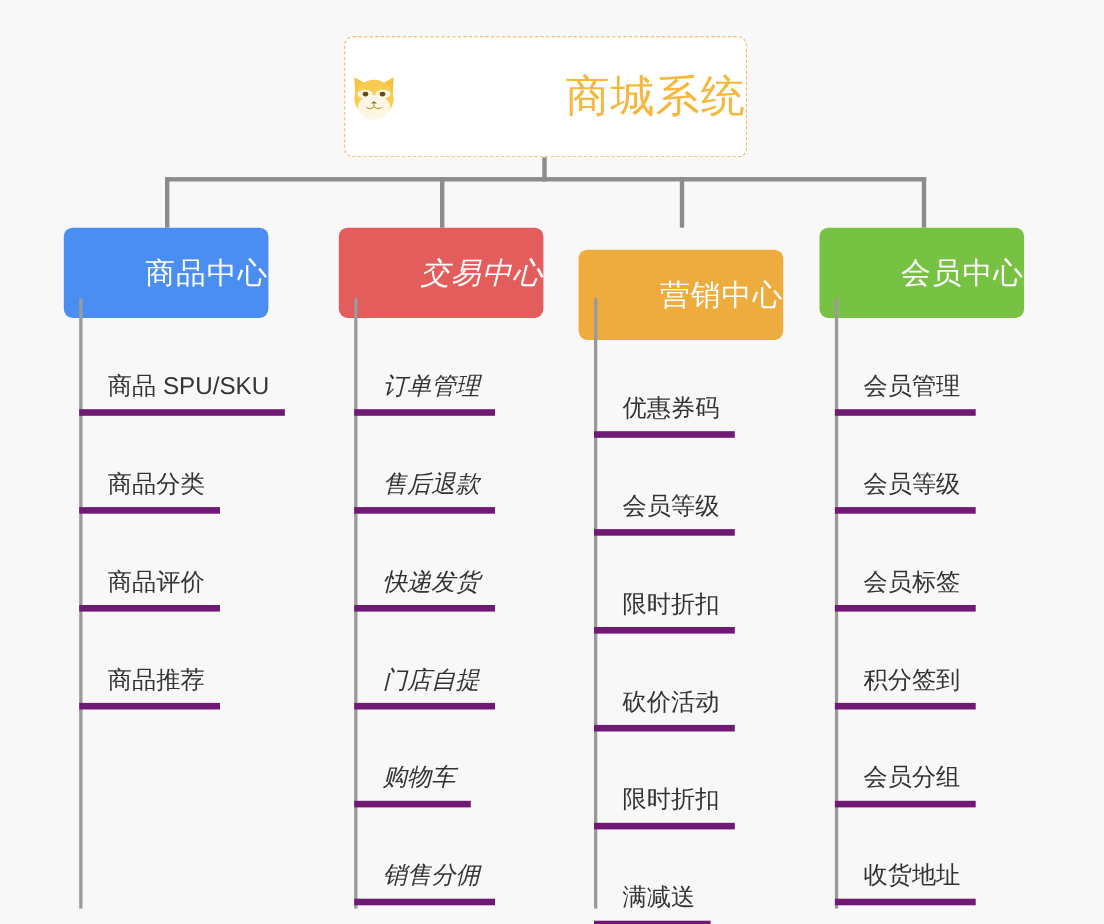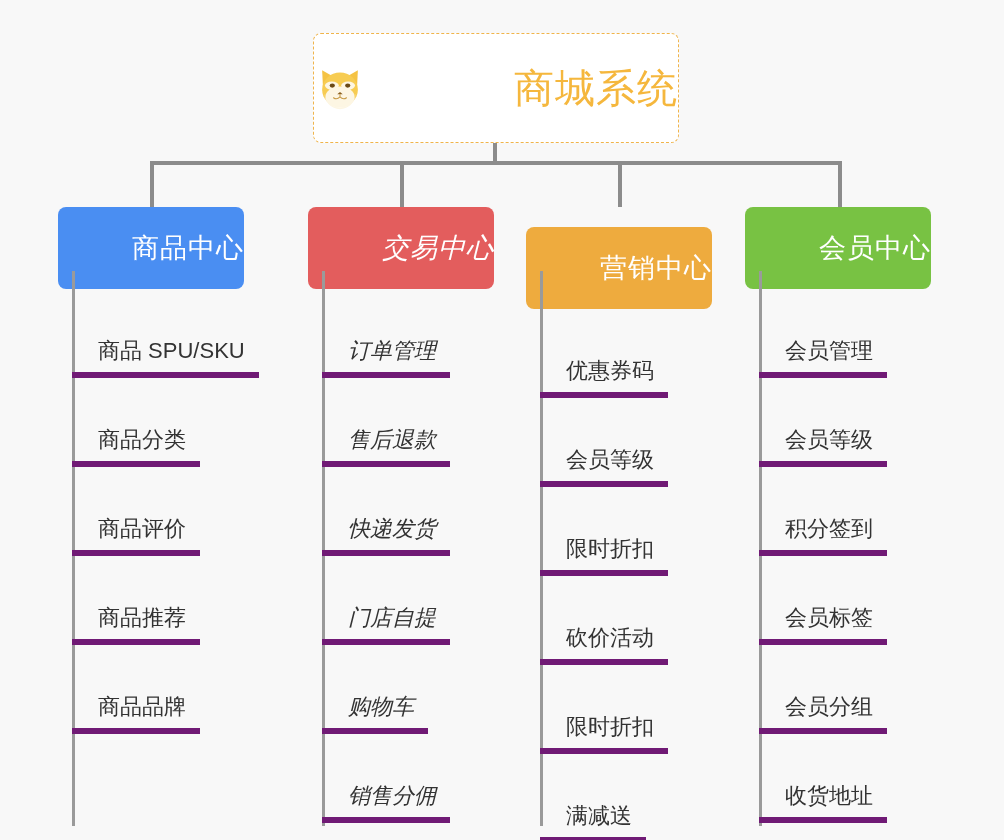--- a/index.html
+++ b/index.html
@@ -168,23 +168,20 @@
         </div>
       <div class="leaf">
           <span class="leaf-label">商品分类</span>
         </div>
       <div class="leaf">
           <span class="leaf-label">商品评价</span>
         </div>
       <div class="leaf">
           <span class="leaf-label">商品推荐</span>
         </div>
-      <div class="leaf">
-          <span class="leaf-label">商品品牌</span>
-        </div>
     </div>
   </div>
 
   <div class="branch" id="branch-1">
     <div class="branch-head">
       <span>交易中心</span>
     </div>
     <div class="branch-spine" style="height:555px;"></div>
     <div class="leaf-list">
       <div class="leaf">
@@ -241,26 +238,26 @@
     </div>
     <div class="branch-spine" style="height:555px;"></div>
     <div class="leaf-list">
       <div class="leaf">
           <span class="leaf-label">会员管理</span>
         </div>
       <div class="leaf">
           <span class="leaf-label">会员等级</span>
         </div>
       <div class="leaf">
+          <span class="leaf-label">会员标签</span>
+        </div>
+      <div class="leaf">
           <span class="leaf-label">积分签到</span>
         </div>
       <div class="leaf">
-          <span class="leaf-label">会员标签</span>
-        </div>
-      <div class="leaf">
           <span class="leaf-label">会员分组</span>
         </div>
       <div class="leaf">
           <span class="leaf-label">收货地址</span>
         </div>
     </div>
   </div>
 
 </div>
 

